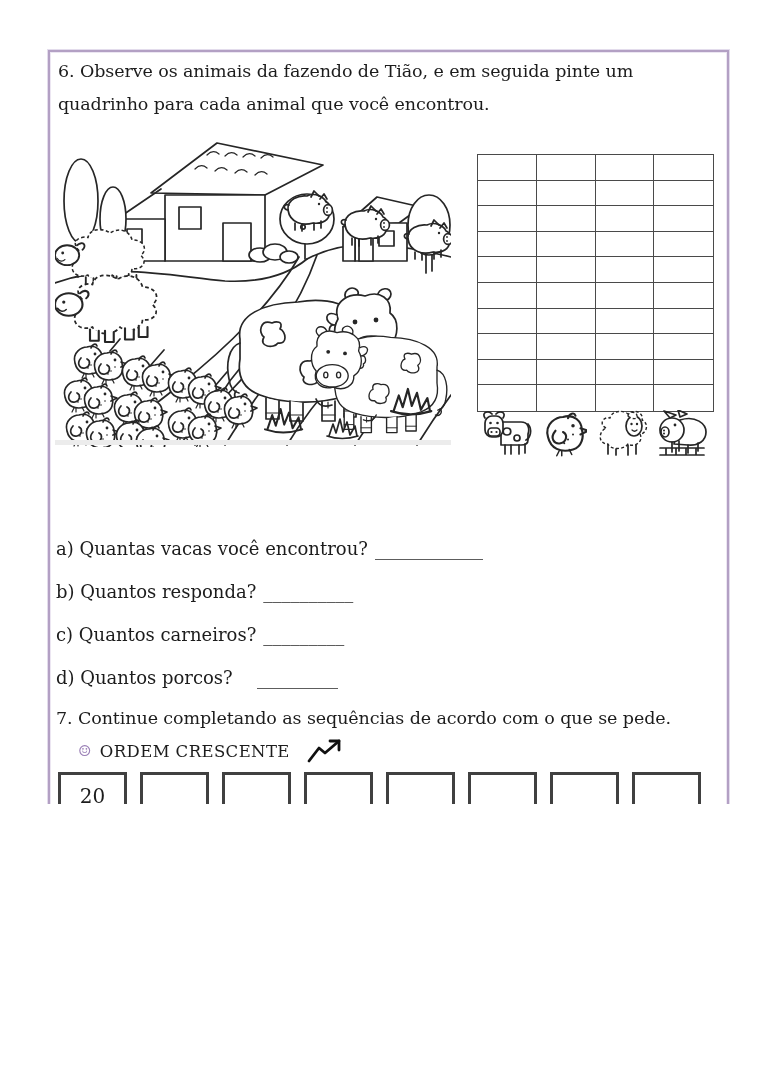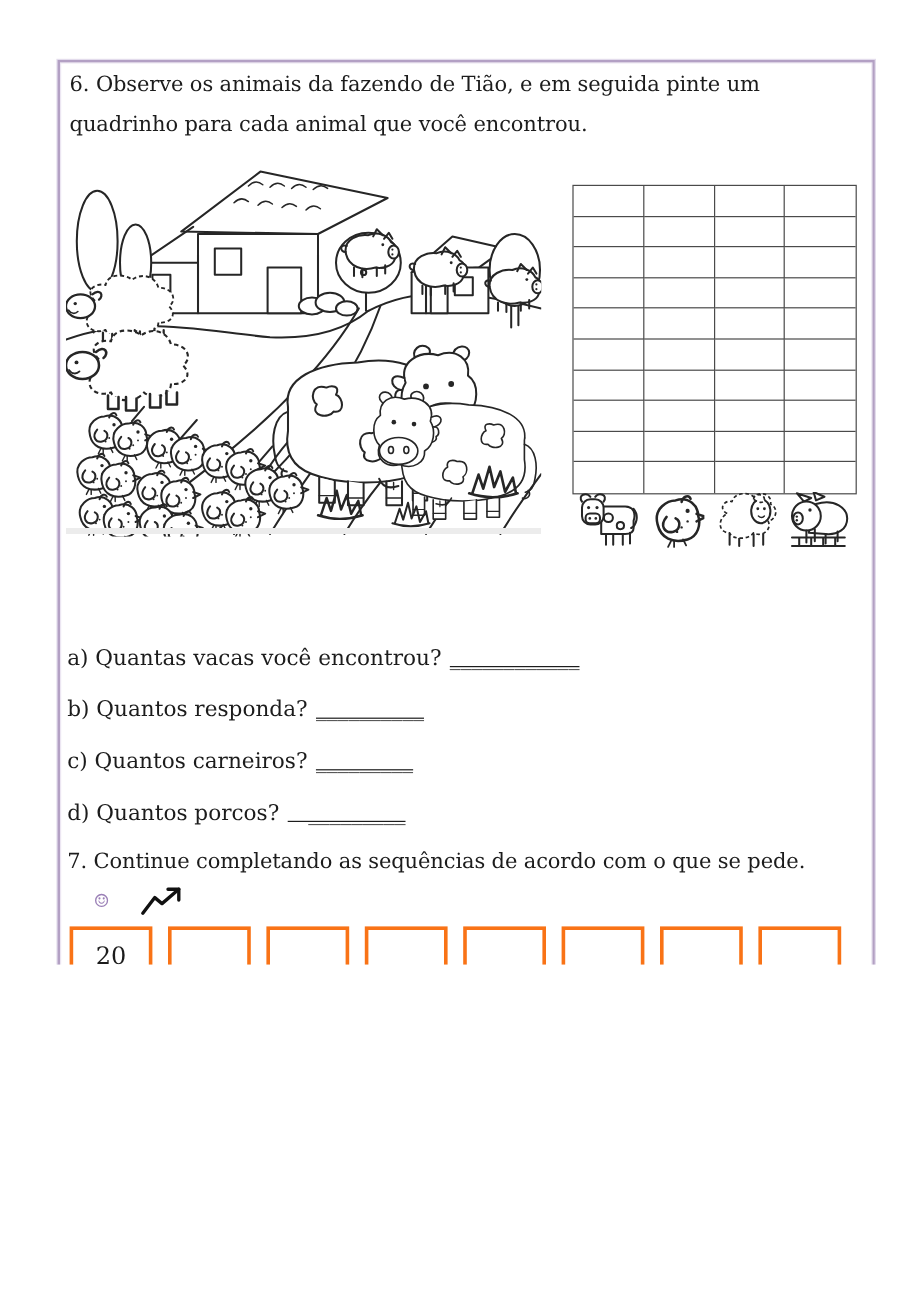--- a/index.html
+++ b/index.html
@@ -7,26 +7,26 @@
          font-family:"DejaVu Serif", serif;color:#1c1c1c;}
   .frame{position:absolute;left:48px;top:50px;width:677px;height:978px;
          border:2px solid #b3a0c4;box-shadow:0 0 0 1px #e3dcec, inset 0 0 0 1px #ece6f2;}
   .abs{position:absolute;}
   .txt{font-size:17.5px;letter-spacing:-0.1px;}
   .q6-title{left:58px;top:55px;width:662px;line-height:33px;margin:0;}
   .prompt{left:86px;top:496px;margin:0;font-size:18px;}
   .sm{color:#9a7fb6;font-size:17px;margin-right:9px;}
   .sm2{color:#9a7fb6;font-size:15px;margin-right:8px;}
   .q{left:56px;margin:0;font-size:18px;}
-  .blank{white-space:pre;margin-left:7px;letter-spacing:0;text-decoration:underline;}
+  .blank{white-space:pre;margin-left:7px;letter-spacing:0;}
   .q7-title{left:56px;top:708px;margin:0;}
   .seqlabel{font-size:16.5px;letter-spacing:.4px;display:flex;align-items:center;}
   .trend{margin-left:16px;display:inline-block;}
   .seqrow{display:flex;gap:13px;}
-  .seqbox{width:63px;height:42px;border:3px solid #f97316;background:#fff;
+  .seqbox{width:63px;height:42px;border:3px solid #404040;background:#fff;
           display:flex;align-items:center;justify-content:center;font-size:20px;}
   .grid{left:477px;top:154px;width:237px;height:258px;display:grid;
         border:1.5px solid #4a4a4a;box-sizing:border-box;grid-auto-rows:1fr;}
   .gcell{border-right:1.5px solid #4a4a4a;border-bottom:1.5px solid #4a4a4a;}
   .gcell:nth-child(4n){border-right:none;}
   .gcell:nth-last-child(-n+4){border-bottom:none;}
   .gicons{left:477px;top:410px;width:237px;height:48px;display:flex;
           justify-content:space-around;align-items:flex-end;}
   .q8-title{left:56px;top:1001px;margin:0;z-index:1;}
   .hand{left:338px;top:920px;z-index:2;}
@@ -298,20 +298,21 @@
     <span>d) Quantos porcos?</span><span class="blank">   _________</span>
   </p>
   <p class="abs q" style="top:624px">
     <span>c) Quantos carneiros?</span><span class="blank">_________</span>
   </p>
 
   <p class="abs txt q7-title">7. Continue completando as sequências de acordo com o que se pede.</p>
 
   <div class="abs seqlabel" style="left:78px;top:737px">
     <span class="sm2">☺</span>
+    <span>ORDEM CRESCENTE</span>
     <svg class="trend" width="40" height="28" viewBox="0 0 40 28">
       <polyline points="3,24 13,11 19,16 33,4" fill="none" stroke="#111" stroke-width="2.8" stroke-linecap="round" stroke-linejoin="round"></polyline>
       <path d="M33 4 L24 4 M33 4 L33 13" fill="none" stroke="#111" stroke-width="2.8" stroke-linecap="round"></path>
     </svg>
   </div>
   <div class="abs seqrow" style="left:58px;top:772px">
       <div class="seqbox">20</div>
       <div class="seqbox"></div>
       <div class="seqbox"></div>
       <div class="seqbox"></div>

